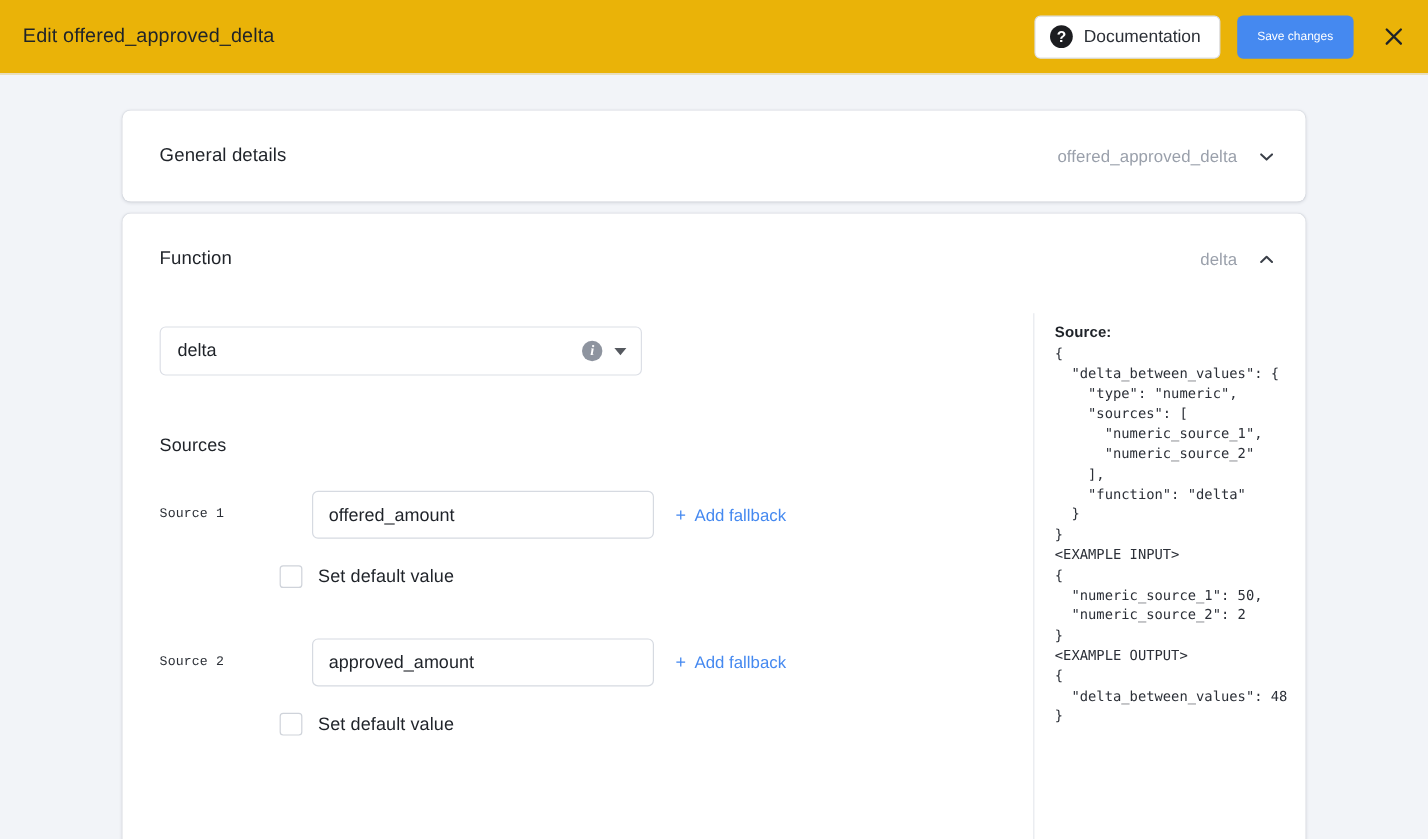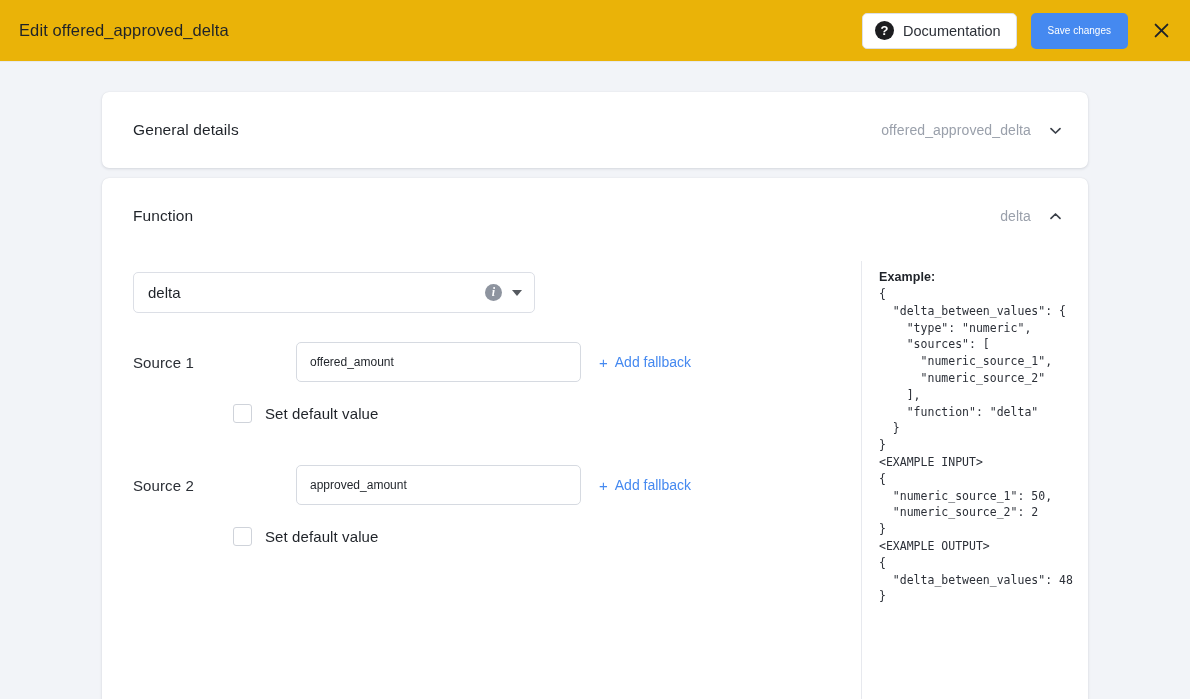--- a/index.html
+++ b/index.html
@@ -189,35 +189,35 @@
     letter-spacing: 0.1px;
   }
 
   .source-row {
     display: flex;
     align-items: center;
     margin-top: 29px;
   }
   .source-label {
     width: 127px;
-    font-size: 15px;
+    font-size: 11px;
     color: #2b2f36;
     letter-spacing: 0.1px;
+    font-family: Liberation Mono, monospace;
   }
   .source-input {
     width: 285px; height: 40px;
     border: 1px solid #d6dae1;
     border-radius: 5px;
     padding: 12px 13px;
-    font-size: 12px;
+    font-size: 15px;
     font-family: "Liberation Sans", sans-serif;
     color: #1f2329;
     background: #fff;
     outline: none;
-    margin-left: 36px;
   }
   .fallback-link {
     margin-left: 18px;
     display: flex;
     align-items: center;
     gap: 7px;
     font-size: 14px;
     color: #4589f0;
     cursor: pointer;
     white-space: nowrap;
@@ -315,20 +315,21 @@
       <div class="fn-left">
 
         <div class="select-box">
           <span class="select-value">delta</span>
           <span class="select-icons">
             <span class="info-icon">i</span>
             <span class="caret"></span>
           </span>
         </div>
 
+        <div class="sources-label">Sources</div>
 
         <div class="source-row">
           <div class="source-label">Source 1</div>
           <input class="source-input" type="text" value="offered_amount" style="">
           <div class="fallback-link">
             <span class="plus">+</span>
             <span>Add fallback</span>
           </div>
         </div>
         <div class="default-row">
@@ -347,21 +348,21 @@
         <div class="default-row">
           <span class="cbox"></span>
           <span class="default-label">Set default value</span>
         </div>
 
       </div>
 
       <div class="fn-divider"></div>
 
       <div class="fn-right">
-        <div class="example-title">Example:</div>
+        <div class="example-title">Source:</div>
         <pre class="example-code">{
   "delta_between_values": {
     "type": "numeric",
     "sources": [
       "numeric_source_1",
       "numeric_source_2"
     ],
     "function": "delta"
   }
 }

